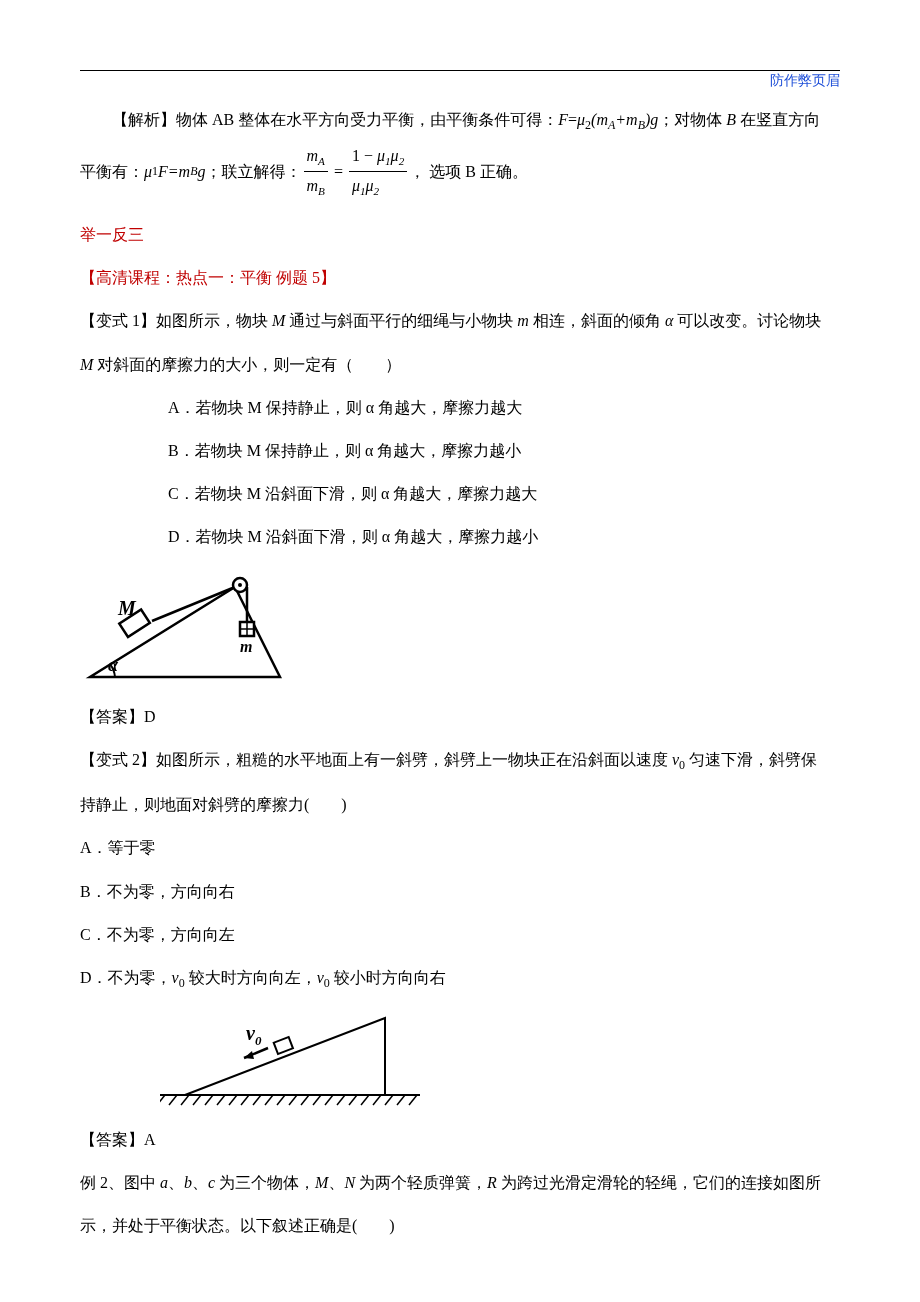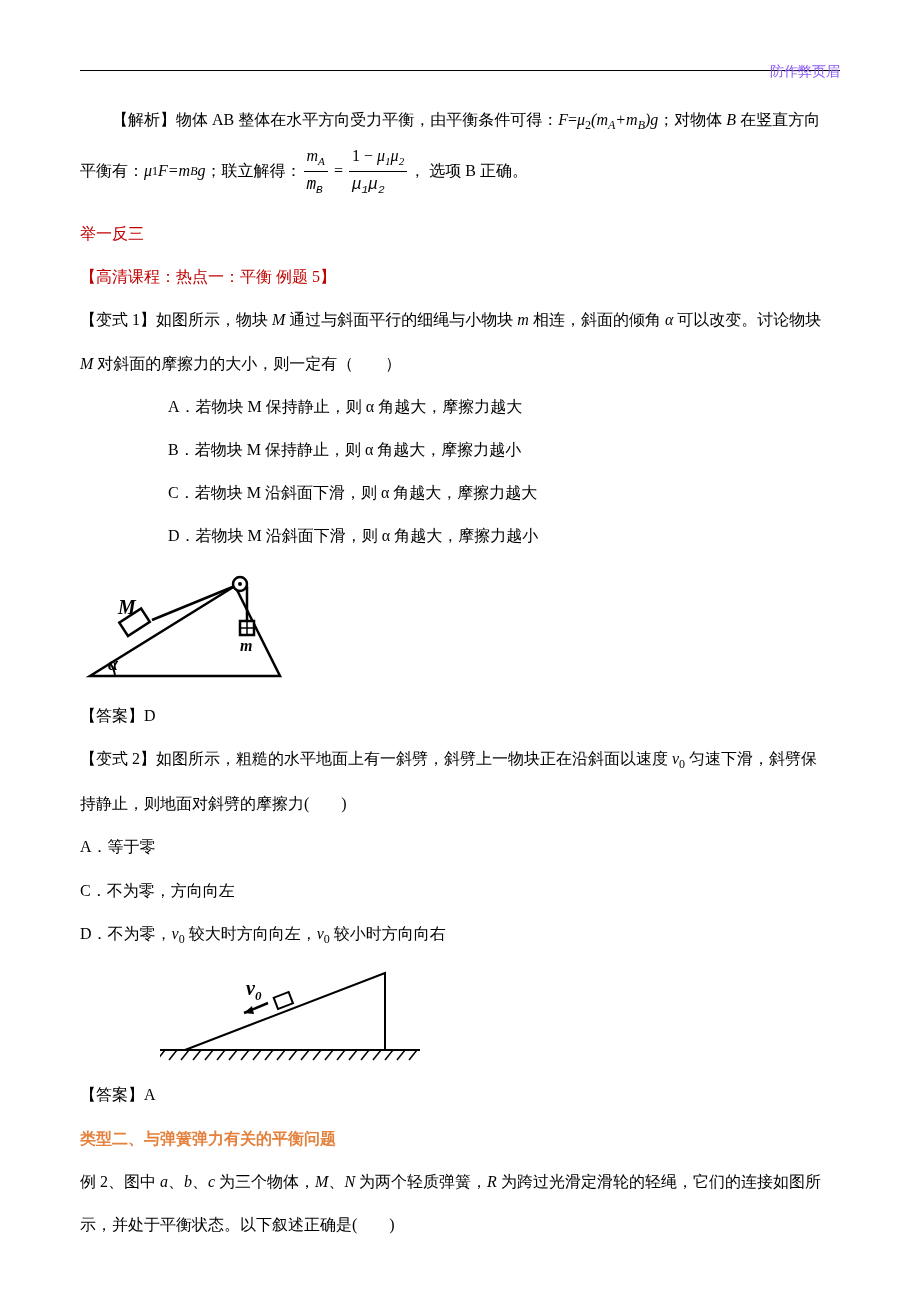--- a/index.html
+++ b/index.html
@@ -13,24 +13,24 @@
     line-height: 1.7;
   }
   .page {
     padding: 50px 80px 40px 80px;
     position: relative;
     min-height: 1200px;
     box-sizing: border-box;
   }
   .header-right {
     position: absolute;
-    top: 60px;
+    top: 69px;
     right: 80px;
     font-size: 14px;
-    color: #8b5cf6;
+    color: #1d4ed8;
     padding-left: 16px;
   }
   .hr-top {
     border: none;
     border-top: 1px solid #000;
     margin: 20px 0 0 0;
   }
   .content {
     margin-top: 35px;
   }
@@ -44,21 +44,21 @@
   .ital { font-style: italic; font-family: "Times New Roman", serif; }
   .sub { vertical-align: sub; font-size: 0.75em; }
   .frac {
     display: inline-block;
     vertical-align: middle;
     font-family: "Times New Roman", serif;
     font-style: italic;
     margin: 0 2px;
   }
   .frac .num { display: block; border-bottom: 1px solid #000; padding: 0 3px; }
-  .frac .den { display: block; padding: 0 3px; font-family: Liberation Mono, monospace; }
+  .frac .den { display: block; padding: 0 3px; }
   .eqline {
     margin: 6px 0 8px 0;
     display: flex;
     align-items: center;
     flex-wrap: wrap;
   }
   .option {
     margin-left: 5.5em;
     text-indent: 0;
   }
@@ -144,20 +144,21 @@
     </div>
 
     <p class="no-indent">【答案】D</p>
 
     <p class="no-indent">
       <span>【变式 2】</span><span>如图所示，粗糙的水平地面上有一斜劈，斜劈上一物块正在沿斜面以速度 </span><span class="ital">v</span><span class="sub">0</span><span> 匀速下滑，斜劈保</span>
     </p>
     <p class="no-indent">持静止，则地面对斜劈的摩擦力(　　)</p>
 
     <p class="no-indent">A．等于零</p>
+    <p class="no-indent">B．不为零，方向向右</p>
     <p class="no-indent">C．不为零，方向向左</p>
     <p class="no-indent">
       <span>D．不为零，</span><span class="ital">v</span><span class="sub">0</span><span> 较大时方向向左，</span><span class="ital">v</span><span class="sub">0</span><span> 较小时方向向右</span>
     </p>
 
     <div class="figure" style="margin-left:80px">
       <svg width="260" height="100" viewBox="0 0 260 100">
 
         <line x1="0" y1="85" x2="260" y2="85" stroke="#000" stroke-width="2"></line>
         <g stroke="#000" stroke-width="1.5">
@@ -192,21 +193,20 @@
         </g>
 
         <line x1="108" y1="38" x2="84" y2="48" stroke="#000" stroke-width="2.5"></line>
         <polygon points="84,48 92,41 94,49" fill="#000"></polygon>
         <text x="86" y="30" font-family="Times New Roman" font-style="italic" font-weight="bold" font-size="20"><tspan>v</tspan><tspan font-size="13" dy="5">0</tspan></text>
       </svg>
     </div>
 
     <p class="no-indent">【答案】A</p>
 
-    <p class="no-indent orange">类型二、与弹簧弹力有关的平衡问题</p>
 
     <p class="no-indent">
       <span>例 2、</span><span>图中 </span><span class="ital">a</span><span>、</span><span class="ital">b</span><span>、</span><span class="ital">c</span><span> 为三个物体，</span><span class="ital">M</span><span>、</span><span class="ital">N</span><span> 为两个轻质弹簧，</span><span class="ital">R</span><span> 为跨过光滑定滑轮的轻绳，它们的连接如图所</span>
     </p>
     <p class="no-indent">示，并处于平衡状态。以下叙述正确是(　　)</p>
 
   </div>
 
 </div>
 

